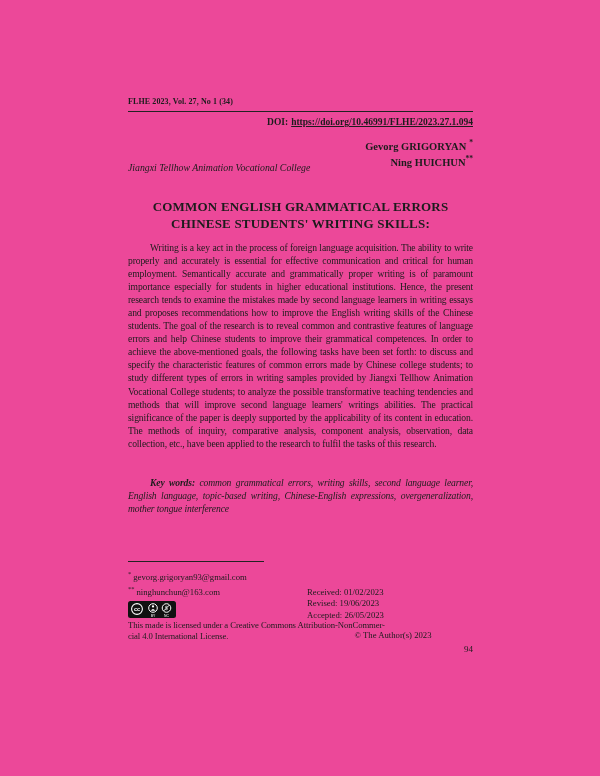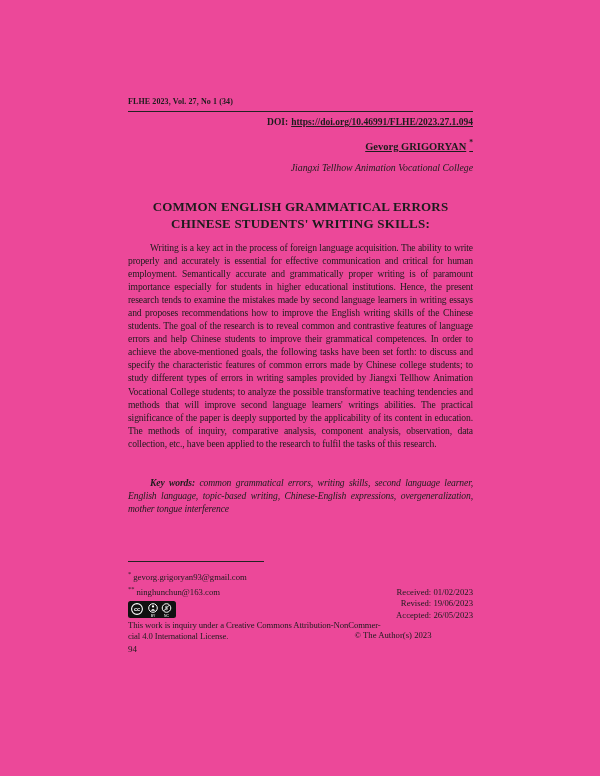--- a/index.html
+++ b/index.html
@@ -32,29 +32,27 @@
   }
   .doi-link { text-decoration: underline; color: #1c1c1c; margin-left: 3px; margin-top: 8px; }
   .authors-block {
     position: absolute;
     left: 128px; top: 137px;
     width: 345px;
     text-align: right;
     font-size: 10.5px;
     font-weight: bold;
     line-height: 12.5px;
-    text-decoration: underline;
   }
   .author-marker { font-size: 7.5px; vertical-align: super; }
   .author-marker.spaced { margin-left: 3px; }
   .affiliation {
     position: absolute;
     left: 128px; top: 162px;
     width: 345px;
-    text-align: right;
     font-size: 9.8px;
     font-style: italic;
     line-height: 12px;
   }
   .paper-title {
     position: absolute;
     left: 128px; top: 199px;
     width: 345px;
     text-align: center;
     font-size: 13px;
@@ -106,54 +104,54 @@
   .license-text {
     position: absolute;
     left: 128px; top: 620px;
     width: 270px;
     font-size: 8.7px;
     line-height: 11.2px;
     letter-spacing: -0.1px;
   }
   .dates-block {
     position: absolute;
-    right: 127px; top: 587px;
+    right: 133px; top: 587px;
     width: 160px;
-    text-align: right;
     font-size: 8.7px;
     line-height: 11.3px;
   }
   .copyright {
     position: absolute;
     right: 127px; top: 630px;
     width: 160px;
     text-align: center;
     font-size: 8.7px;
   }
   .page-number {
     position: absolute;
     left: 128px; top: 644px;
     width: 345px;
-    text-align: left;
+    text-align: right;
     font-size: 9px;
   }
 </style>
 </head>
 <body>
 
 <div class="page">
 
   <div class="journal-header">FLHE 2023, Vol. 27, No 1 (34)</div>
 
   <div class="doi-line">
     <span>DOI:</span><span class="doi-link">https://doi.org/10.46991/FLHE/2023.27.1.094</span>
   </div>
 
   <div class="authors-block">
     <div><span>Gevorg GRIGORYAN</span><span class="author-marker spaced">*</span></div>
+    <div><span>Ning HUICHUN</span><span class="author-marker">**</span></div>
   </div>
 
   <div class="affiliation">Jiangxi Tellhow Animation Vocational College</div>
 
   <div class="paper-title">
     <div>COMMON ENGLISH GRAMMATICAL ERRORS</div>
     <div>CHINESE STUDENTS' WRITING SKILLS:</div>
   </div>
 
   <div class="abstract">Writing is a key act in the process of foreign language acquisition. The ability to write properly and accurately is essential for effective communication and critical for human employment. Semantically accurate and grammatically proper writing is of paramount importance especially for students in higher educational institutions. Hence, the present research tends to examine the mistakes made by second language learners in writing essays and proposes recommendations how to improve the English writing skills of the Chinese students. The goal of the research is to reveal common and contrastive features of language errors and help Chinese students to improve their grammatical competences. In order to achieve the above-mentioned goals, the following tasks have been set forth: to discuss and specify the characteristic features of common errors made by Chinese college students; to study different types of errors in writing samples provided by Jiangxi Tellhow Animation Vocational College students; to analyze the possible transformative teaching tendencies and methods that will improve second language learners' writings abilities. The practical significance of the paper is deeply supported by the applicability of its content in education. The methods of inquiry, comparative analysis, component analysis, observation, data collection, etc., have been applied to the research to fulfil the tasks of this research.</div>
@@ -177,21 +175,21 @@
     <circle cx="25" cy="5.4" r="1.15" fill="#fff"></circle>
     <path d="M22.8 9.8 q2.2 -3.4 4.4 0 z" fill="#fff"></path>
     <text x="25" y="15.6" font-size="3.4" fill="#fff" text-anchor="middle" font-family="Liberation Sans, sans-serif">BY</text>
     <circle cx="38.5" cy="7" r="4.3" fill="none" stroke="#fff" stroke-width="1"></circle>
     <text x="38.5" y="9.1" font-size="5.6" fill="#fff" text-anchor="middle" font-family="Liberation Serif, serif">$</text>
     <line x1="35.6" y1="10" x2="41.4" y2="4" stroke="#fff" stroke-width="0.9"></line>
     <text x="38.5" y="15.6" font-size="3.4" fill="#fff" text-anchor="middle" font-family="Liberation Sans, sans-serif">NC</text>
   </svg>
 
   <div class="license-text">
-    <div>This work is inquiry under a Creative Commons Attribution-NonCommer-</div>
+    <div>This made is licensed under a Creative Commons Attribution-NonCommer-</div>
     <div>cial 4.0 International License.</div>
   </div>
 
   <div class="dates-block">
     <div>Received: 01/02/2023</div>
     <div>Revised: 19/06/2023</div>
     <div>Accepted: 26/05/2023</div>
   </div>
 
   <div class="copyright">© The Author(s) 2023</div>

